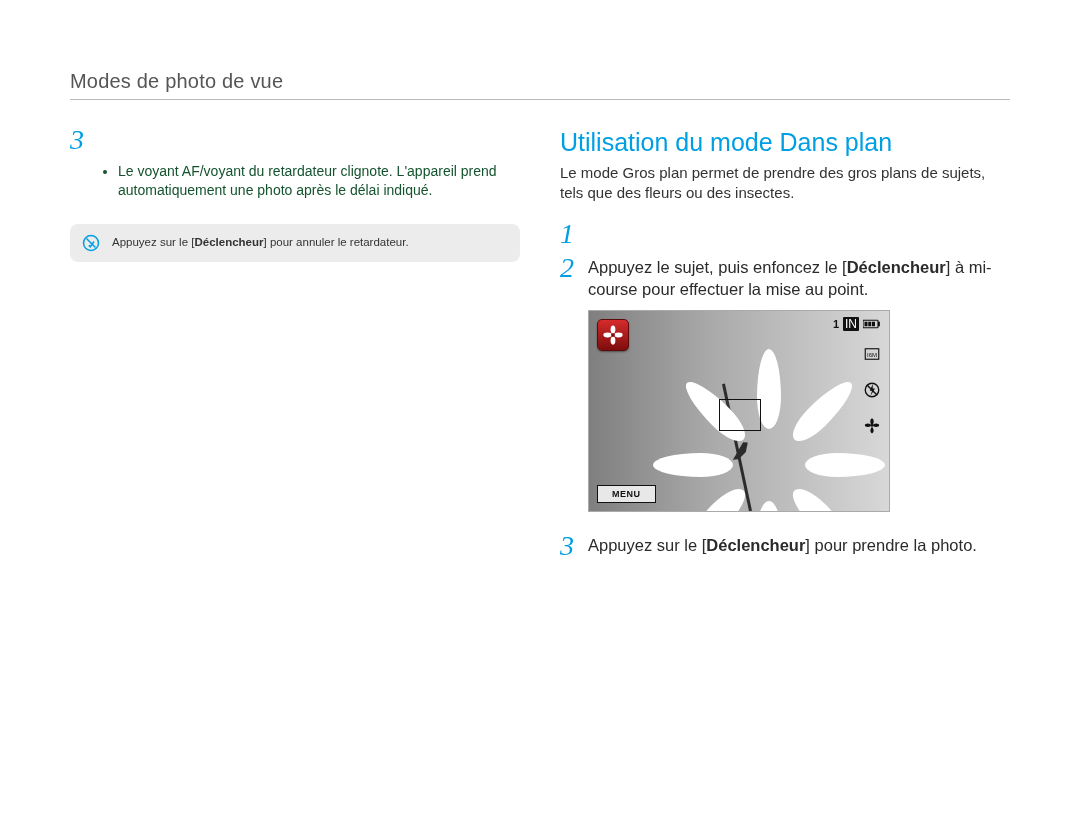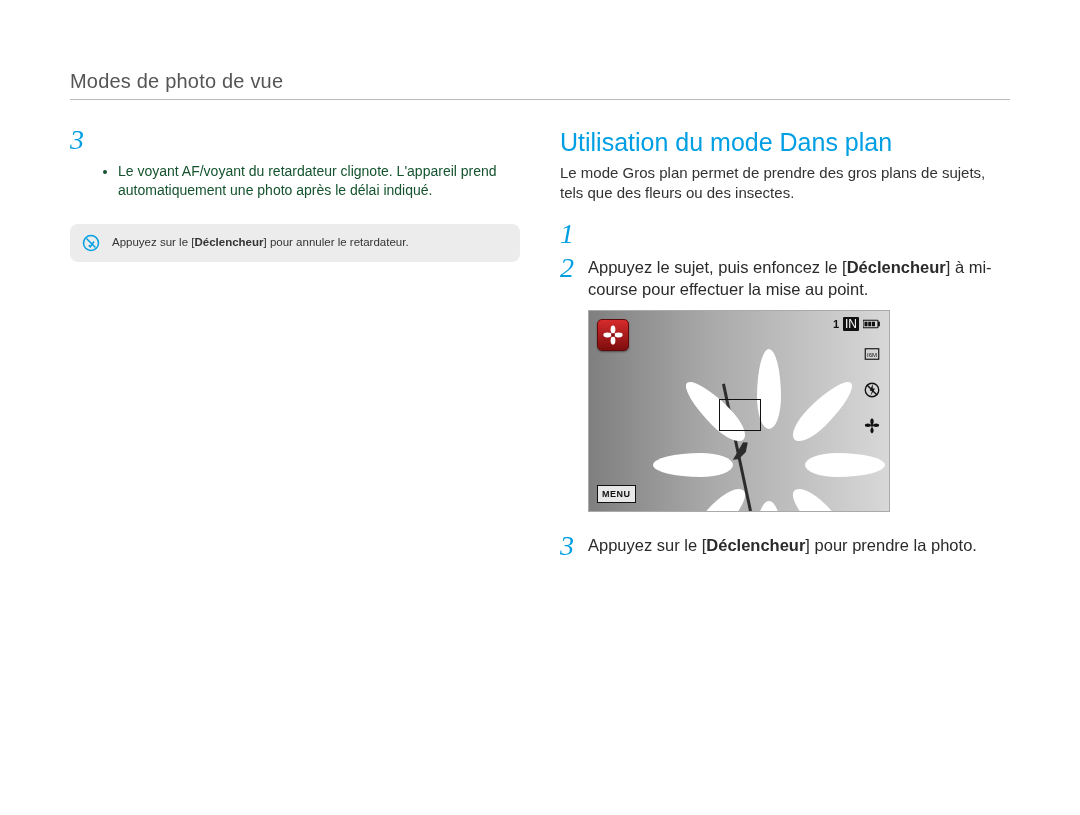--- a/index.html
+++ b/index.html
@@ -147,21 +147,21 @@
     border: 1px solid #5e0a0a;
     box-shadow: 0 1px 2px rgba(0,0,0,.4);
     display: flex; align-items: center; justify-content: center;
   }
   .lcd-mode-chip svg { width: 22px; height: 22px; }
   .lcd-menu {
     position: absolute;
     bottom: 8px; left: 8px;
     font-size: 9px;
     font-weight: 700;
-    padding: 3px 4px;
+    padding: 3px 14px;
     border: 1px solid #111;
     background: #e8e8e8;
     letter-spacing: 0.5px;
     color: #111;
     font-family: Arial, sans-serif;
   }
   .lcd-top-right {
     position: absolute;
     top: 6px; right: 8px;
     display: flex;

